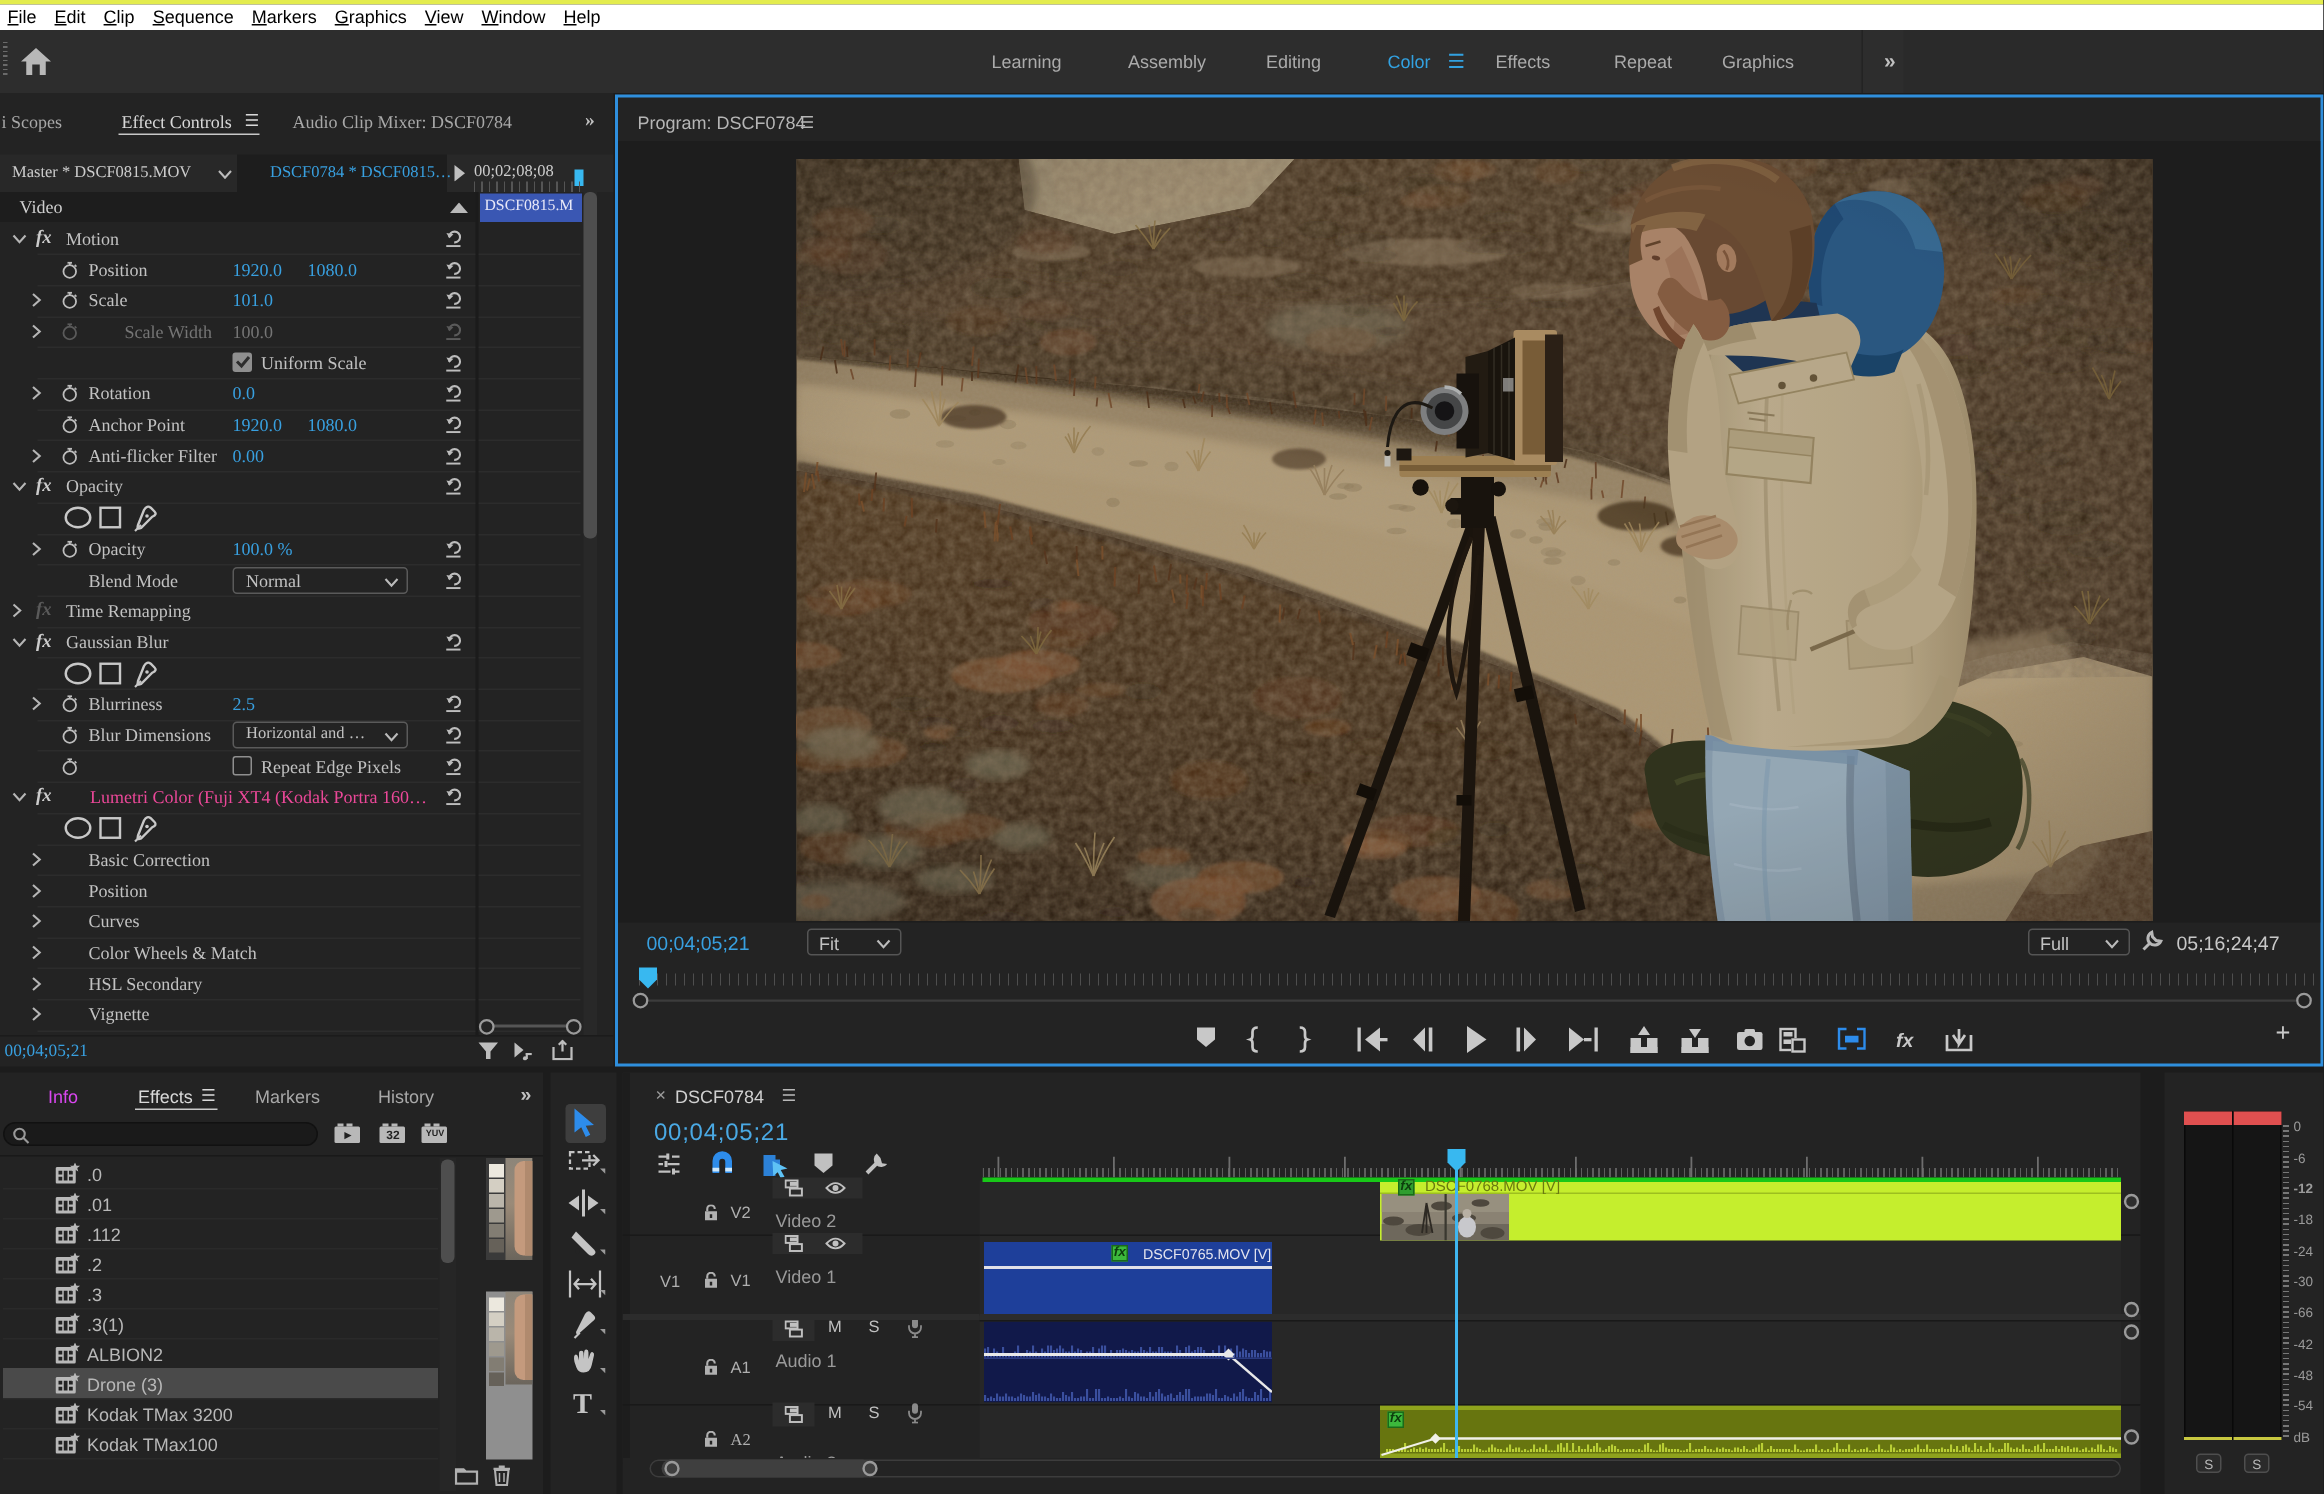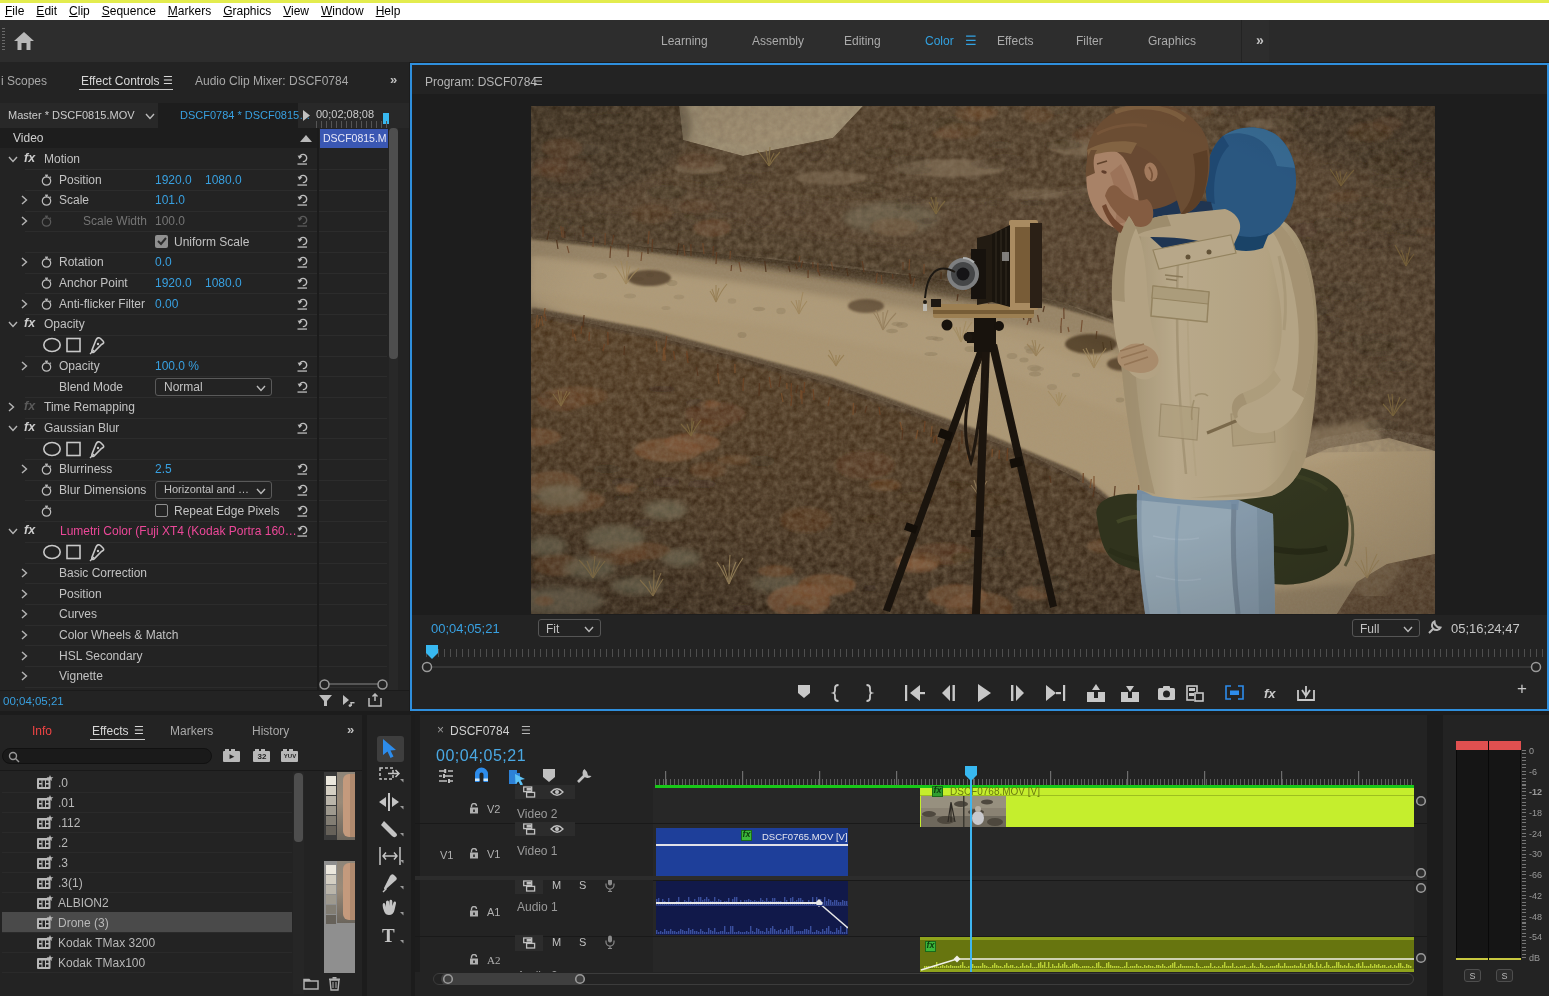--- a/index.html
+++ b/index.html
@@ -57,28 +57,28 @@
   <svg class="abs" style="left:13px;top:30px;" width="22" height="22" viewBox="0 0 22 22">
       <path d="M11 2 L21 11 L17.5 11 L17.5 20 L13.5 20 L13.5 13 L8.5 13 L8.5 20 L4.5 20 L4.5 11 L1 11 Z" fill="#b8b8b8"></path>
     </svg>
   <div class="abs" style="left:0;top:20px;width:1549px;height:42px;font-size:12px;color:#ababab;">
     <span class="abs" style="left:661px;top:14px;">Learning</span>
     <span class="abs" style="left:752px;top:14px;">Assembly</span>
     <span class="abs" style="left:844px;top:14px;">Editing</span>
     <span class="abs" style="left:925px;top:14px;color:#32a1e0;">Color</span>
     <span class="abs" style="left:965px;top:13px;color:#32a1e0;font-size:13px;">☰</span>
     <span class="abs" style="left:997px;top:14px;">Effects</span>
-    <span class="abs" style="left:1076px;top:14px;">Filter</span>
+    <span class="abs" style="left:1076px;top:14px;">Repeat</span>
     <span class="abs" style="left:1148px;top:14px;">Graphics</span>
     <div class="abs" style="left:1241px;top:0px;width:1px;height:42px;background:#232323;"></div>
     <div class="abs" style="left:1269px;top:0px;width:280px;height:42px;background:#2a2a2a;"></div>
     <span class="abs" style="left:1256px;top:12px;color:#c0c0c0;font-size:14px;font-weight:bold;">»</span>
   </div>
 
-<div class="abs" style="left:0;top:62px;width:409px;height:649px;background:#232323;overflow:hidden;">
+<div class="abs" style="left:0;top:62px;width:409px;height:649px;background:#232323;overflow:hidden;font-family:Liberation Serif, serif;">
 
   <div class="abs t12" style="left:1px;top:12px;color:#a8a8a8;">i Scopes</div>
   <div class="abs t12" style="left:81px;top:12px;color:#d8d8d8;">Effect Controls</div>
   <div class="abs" style="left:163px;top:12px;color:#d8d8d8;font-size:11px;">☰</div>
   <div class="abs" style="left:79px;top:27px;width:94px;height:1px;background:#c8c8c8;"></div>
   <div class="abs t12" style="left:195px;top:12px;color:#a8a8a8;">Audio Clip Mixer: DSCF0784</div>
   <div class="abs" style="left:390px;top:10px;color:#c0c0c0;font-size:13px;font-weight:bold;">»</div>
 
   <div class="abs" style="left:0;top:41px;width:409px;height:25px;background:#282828;"></div>
   <div class="abs" style="left:8px;top:47px;color:#cccccc;font-size:11px;white-space:nowrap;">Master * DSCF0815.MOV</div>
@@ -1164,21 +1164,21 @@
   <g transform="translate(506,4)">
           <path d="M0 6 L0 16 L16 16 L16 6" fill="none" stroke="#c8c8c8" stroke-width="1.8"></path>
           <path d="M4 8 L8 2 L8 12 M8 2 L12 8" stroke="#c8c8c8" stroke-width="1.8" fill="none" transform="rotate(180 8 7)"></path>
         </g>
 
 </svg>
 <div class="abs" style="left:1105px;top:614px;color:#c8c8c8;font-size:17px;">+</div>
 </div>
 <div class="abs" style="left:0;top:715px;width:362px;height:281px;background:#232323;overflow:hidden;">
 
-  <div class="abs t12" style="left:32px;top:9px;color:#ef4444;">Info</div>
+  <div class="abs t12" style="left:32px;top:9px;color:#d946ef;">Info</div>
   <div class="abs t12" style="left:92px;top:9px;color:#d8d8d8;">Effects</div>
   <div class="abs" style="left:134px;top:9px;color:#d8d8d8;font-size:11px;">☰</div>
   <div class="abs" style="left:90px;top:24px;width:55px;height:1px;background:#c8c8c8;"></div>
   <div class="abs t12" style="left:170px;top:9px;color:#a8a8a8;">Markers</div>
   <div class="abs t12" style="left:252px;top:9px;color:#a8a8a8;">History</div>
   <div class="abs" style="left:347px;top:7px;color:#c0c0c0;font-size:13px;font-weight:bold;">»</div>
   <div class="abs" style="left:2px;top:33px;width:210px;height:16px;background:#1a1a1a;border:1px solid #111;border-radius:8px;"></div>
   <svg class="abs" style="left:8px;top:36px" width="12" height="12">
         <circle cx="5" cy="5" r="3.5" fill="none" stroke="#999" stroke-width="1.4"></circle>
         <line x1="7.5" y1="7.5" x2="11" y2="11" stroke="#999" stroke-width="1.4"></line>

